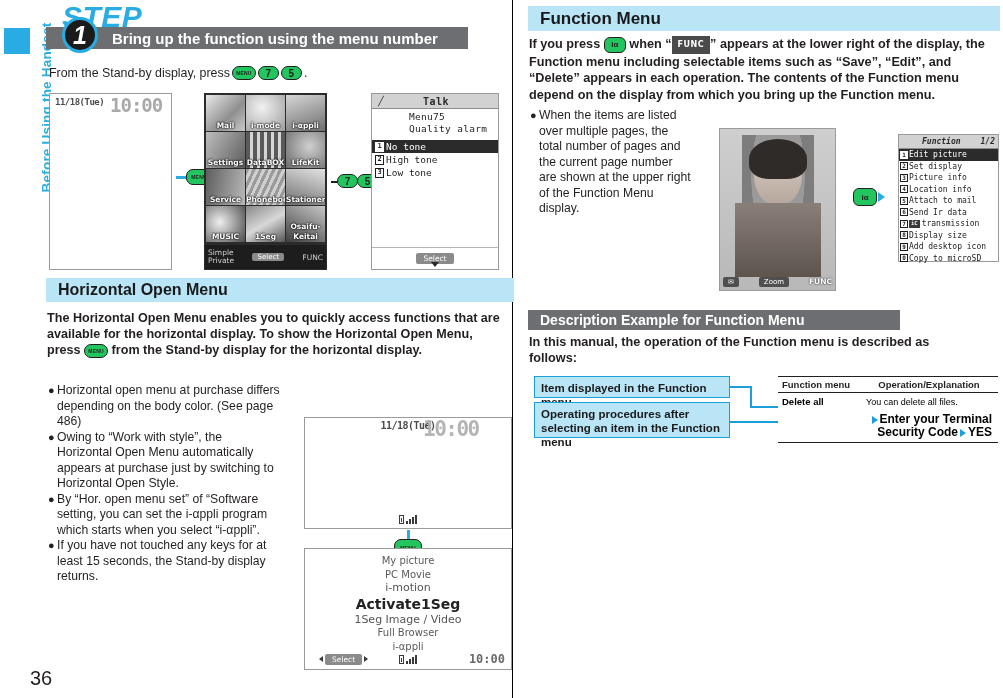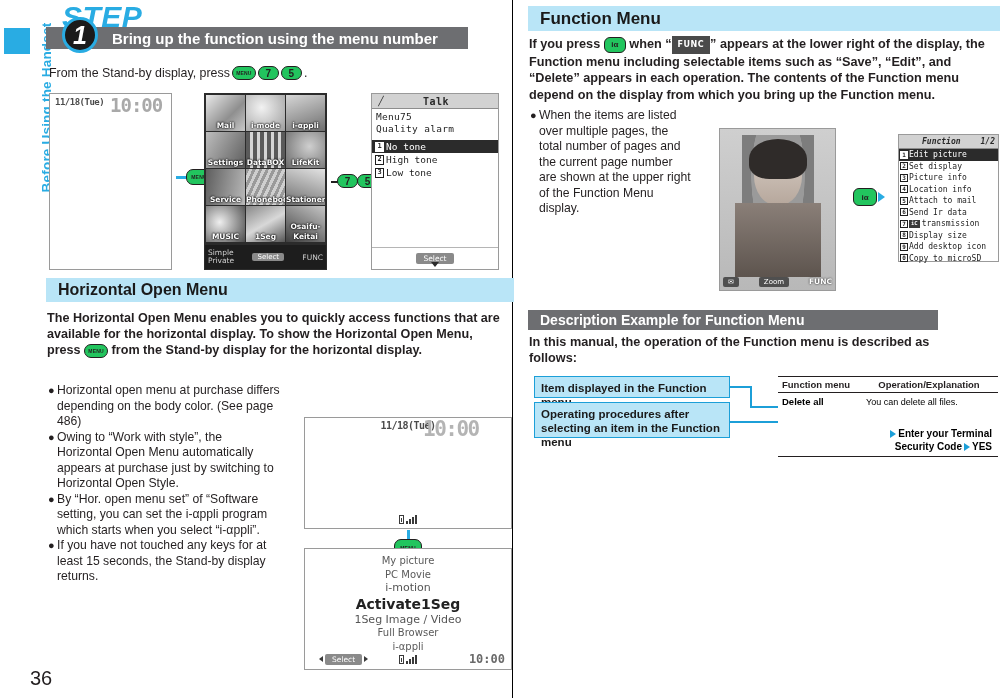--- a/index.html
+++ b/index.html
@@ -178,21 +178,21 @@
     display: flex; align-items: center;
     border-bottom: 1px solid #8d8d8d;
     font-family: "DejaVu Sans Mono", monospace;
     font-size: 10px; font-weight: bold; color: #2a2a2a;
   }
   .talk-title .tt-ico { width: 18px; text-align: center; font-size: 9px; }
   .talk-title .tt-txt { flex: 1; text-align: center; padding-right: 16px; letter-spacing: .5px;}
   .talk-sub {
     font-family: "DejaVu Sans Mono", monospace;
     font-size: 9.5px; color: #1d1d1d; padding: 2px 4px 0 4px;
-    line-height: 12px; letter-spacing: .3px;
+    line-height: 12px; letter-spacing: .3px; margin-left: 33px;
   }
   .talk-list { margin-top: 5px; }
   .talk-row {
     font-family: "DejaVu Sans Mono", monospace;
     font-size: 9.5px; line-height: 13px; color: #1d1d1d;
     display: flex; align-items: center; padding-left: 3px;
   }
   .talk-row.sel { background: #2b2b2b; color: #fff; }
   .numbox {
     display: inline-flex; align-items: center; justify-content: center;
@@ -229,21 +229,21 @@
   .line-dark { position: absolute; background: #231f20; height: 1.5px; }
 
   
   .sec-blue {
     position: absolute; left: 0; width: 468px; height: 24px;
     background: #b9e5f7;
     display: flex; align-items: center; padding-left: 12px;
     font-size: 16px; font-weight: bold; color: #1a1a1a;
   }
   .sec-gray {
-    position: absolute; left: 0; width: 410px; height: 20px;
+    position: absolute; left: 0; width: 372px; height: 20px;
     background: #6d6e71;
     display: flex; align-items: center; padding-left: 12px;
     font-size: 14px; font-weight: bold; color: #fff;
   }
 
   
   .bullets { position: absolute; }
   .blt {
     display: flex; font-size: 12.2px; line-height: 15.5px; color: #231f20;
     margin-bottom: 0px;
@@ -342,21 +342,21 @@
   .tbl-head .c1 { width: 82px; padding: 2px 4px; }
   .tbl-head .c2 { flex: 1; padding: 2px 4px; text-align: center; }
   .tbl-body { display: flex; min-height: 42px; }
   .tbl-body .c1 { width: 82px; padding: 3px 4px; font-size: 9.5px; font-weight: bold; }
   .tbl-body .c2 { flex: 1; padding: 3px 6px; font-size: 9px; line-height: 13px; }
   .tri-blue {
     display: inline-block; width: 0; height: 0;
     border-top: 4px solid transparent; border-bottom: 4px solid transparent;
     border-left: 6px solid #1c9fd8; vertical-align: middle; margin: 0 2px;
   }
-  .op-line2 { text-align: right; font-weight: bold; font-size: 10px; margin-top: 18px;}
+  .op-line2 { text-align: right; font-weight: bold; font-size: 12px; margin-top: 4px;}
 
   
   .scr-hstandby {
     position: absolute; left: 258px; top: 417px;
     width: 208px; height: 112px;
     border: 1px solid #9a9a9a; background: #fff;
   }
   .hsb-date {
     position: absolute; left: 50%; top: 2px; transform: translateX(-50%);
     font-family: "DejaVu Sans Mono", monospace;

